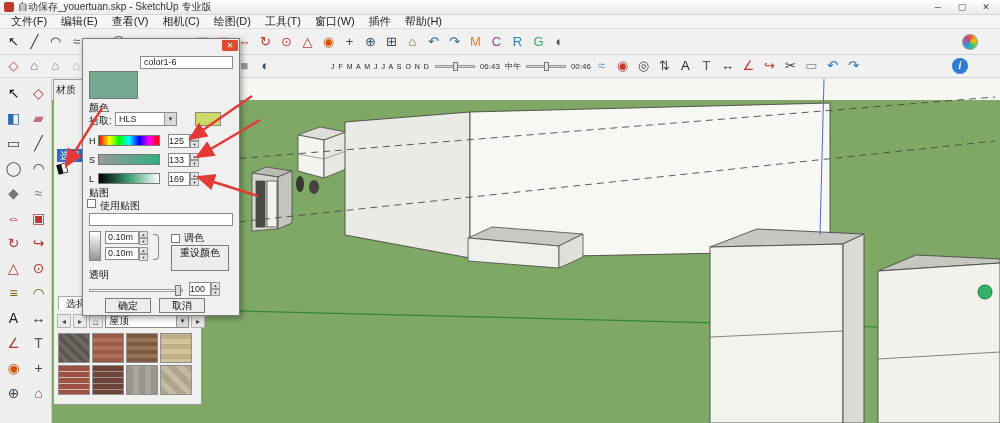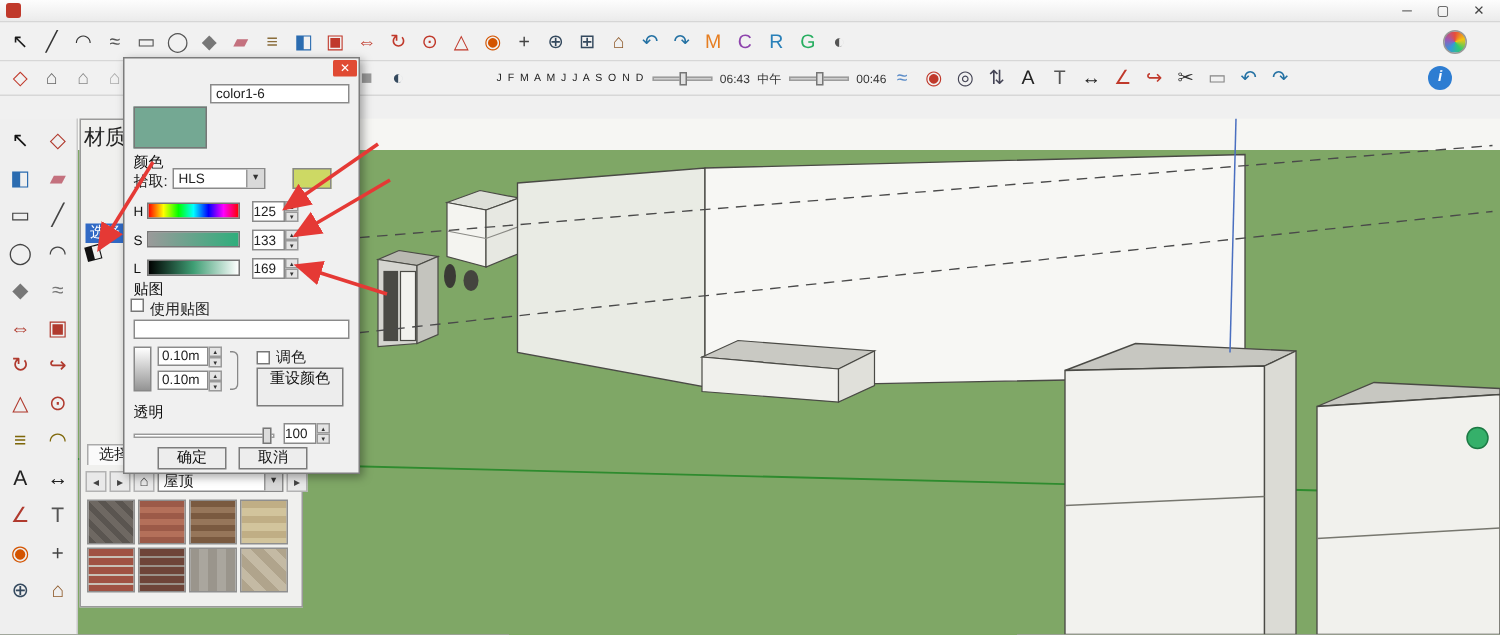--- a/index.html
+++ b/index.html
@@ -35,21 +35,21 @@
   .palette{position:absolute;left:0;top:79px;width:52px;height:344px;background:#efefef;
            border-right:1px solid #c9c9c9;display:flex;flex-wrap:wrap;align-content:flex-start;padding:2px 0 0 1px;}
   .picon{width:25px;height:25px;line-height:25px;text-align:center;font-size:14px;}
 
   
   .viewport{position:absolute;left:52px;top:79px;width:948px;height:344px;}
   .scene{display:block;}
 
   
   .matpanel{position:absolute;left:53px;top:79px;width:149px;height:326px;background:#f0f0ee;border:1px solid #9a9a9a;}
-  .mp-tab{position:absolute;left:2px;top:3px;font-size:14px;color:#222;}
+  .mp-tab{position:absolute;left:2px;top:3px;font-size:10px;color:#222;}
   .mp-selitem{position:absolute;left:3px;top:69px;width:26px;height:13px;background:#316ac5;color:#fff;
               font-size:10px;line-height:13px;text-align:center;}
   .mp-select-tab{position:absolute;left:4px;top:216px;height:14px;line-height:14px;padding:0 7px;font-size:10px;
                  background:#fafafa;border:1px solid #aaa;border-bottom:none;}
   .mp-nav{position:absolute;left:3px;top:233px;height:16px;display:flex;align-items:center;gap:2px;}
   .navbtn{width:14px;height:14px;border:1px solid #b3b3b3;background:#e9e9e9;font-size:8px;line-height:13px;text-align:center;color:#444;}
   .navbtn.back::before{content:"◂";}
   .navbtn.fwd::before{content:"▸";}
   .navbtn.home::before{content:"⌂";font-size:10px;}
   .navbtn.more::before{content:"▸";}
@@ -110,26 +110,39 @@
   .anno{position:absolute;left:0;top:0;width:1000px;height:423px;pointer-events:none;z-index:60;}
   .cursor-bucket{position:absolute;left:56px;top:160px;font-size:13px;color:#111;z-index:55;transform:rotate(-15deg);}
 </style>
 </head>
 <body>
 
 <div class="win">
 
   <div class="titlebar">
     <span class="appicon"></span>
+    <span class="title">自动保存_youertuan.skp - SketchUp 专业版</span>
     <span class="tb-spacer"></span>
     <span class="wctrl">─</span>
     <span class="wctrl">▢</span>
     <span class="wctrl">✕</span>
   </div>
 
+  <div class="menubar">
+
+  <span class="menu-item">文件(F)</span>
+      <span class="menu-item">编辑(E)</span>
+      <span class="menu-item">查看(V)</span>
+      <span class="menu-item">相机(C)</span>
+      <span class="menu-item">绘图(D)</span>
+      <span class="menu-item">工具(T)</span>
+      <span class="menu-item">窗口(W)</span>
+      <span class="menu-item">插件</span>
+      <span class="menu-item">帮助(H)</span>
+    </div>
 
   <div class="tb tb1">
     <span class="tb-icons">
 
     <span class="ticon" style="color: rgb(26, 26, 26);">↖</span>
         <span class="ticon" style="color: rgb(51, 51, 51);">╱</span>
         <span class="ticon" style="color: rgb(51, 51, 51);">◠</span>
         <span class="ticon" style="color: rgb(85, 85, 85);">≈</span>
         <span class="ticon" style="color: rgb(85, 85, 85);">▭</span>
         <span class="ticon" style="color: rgb(85, 85, 85);">◯</span>

